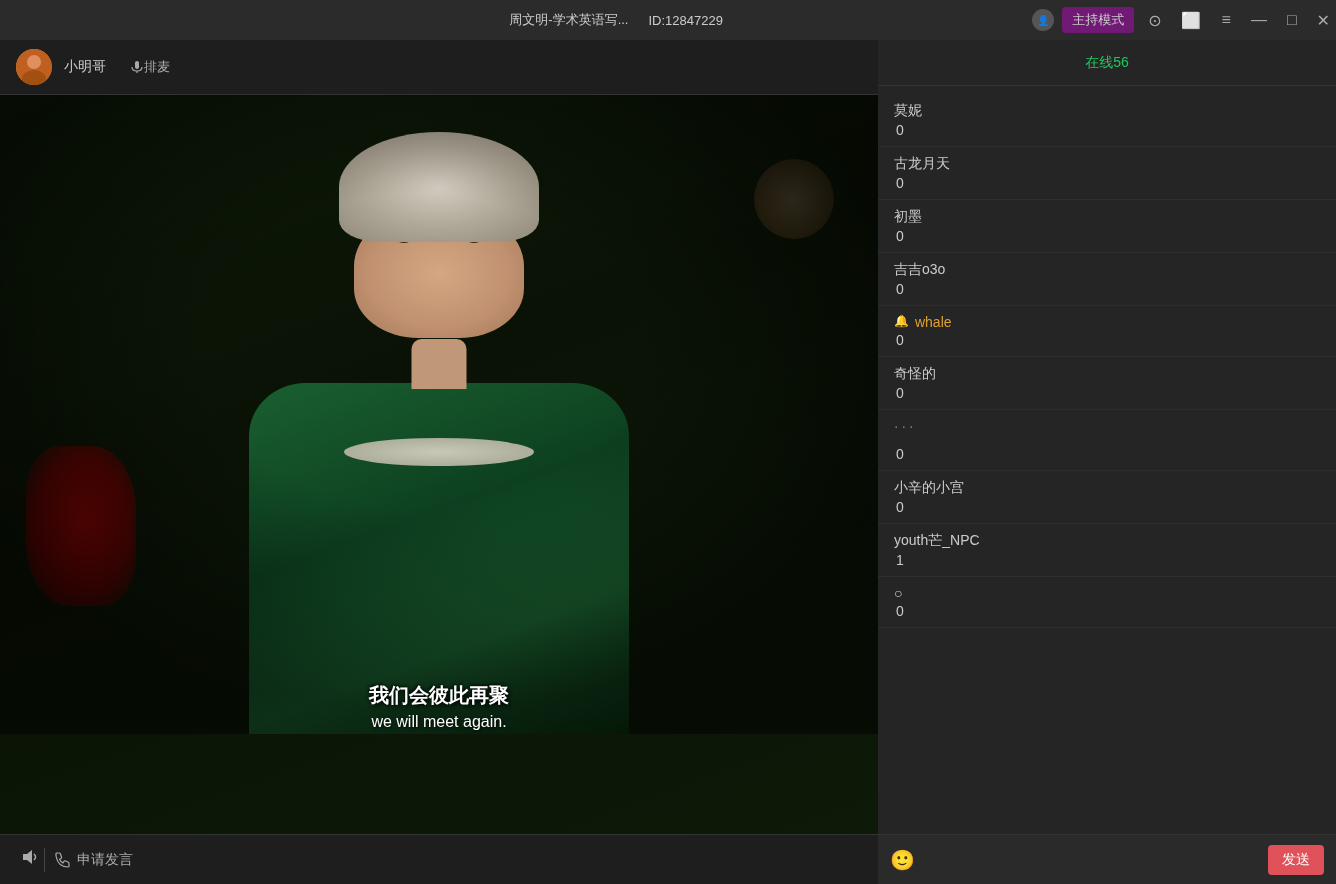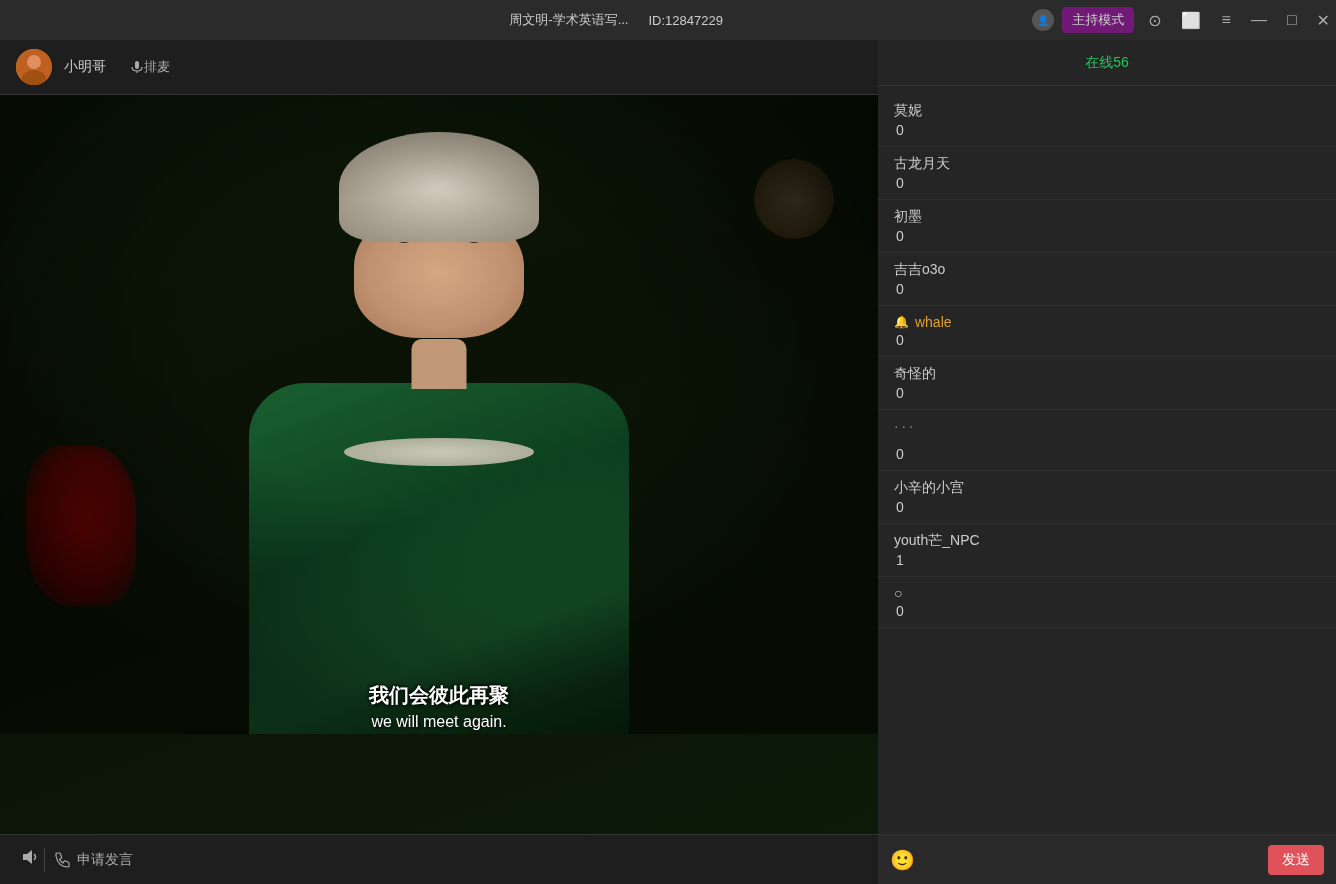--- a/index.html
+++ b/index.html
@@ -233,21 +233,20 @@
       padding: 8px 0;
     }
     .chat-list::-webkit-scrollbar { width: 4px; }
     .chat-list::-webkit-scrollbar-thumb { background: #444; border-radius: 2px; }
     .chat-item {
       padding: 8px 16px;
       border-bottom: 1px solid #2e2e2e;
     }
     .chat-user-row {
       display: flex;
-      align-items: center;
       gap: 6px;
       margin-bottom: 2px;
     }
     .chat-user-icon {
       font-size: 12px;
     }
     .chat-username {
       color: #cccccc;
       font-size: 14px;
     }

